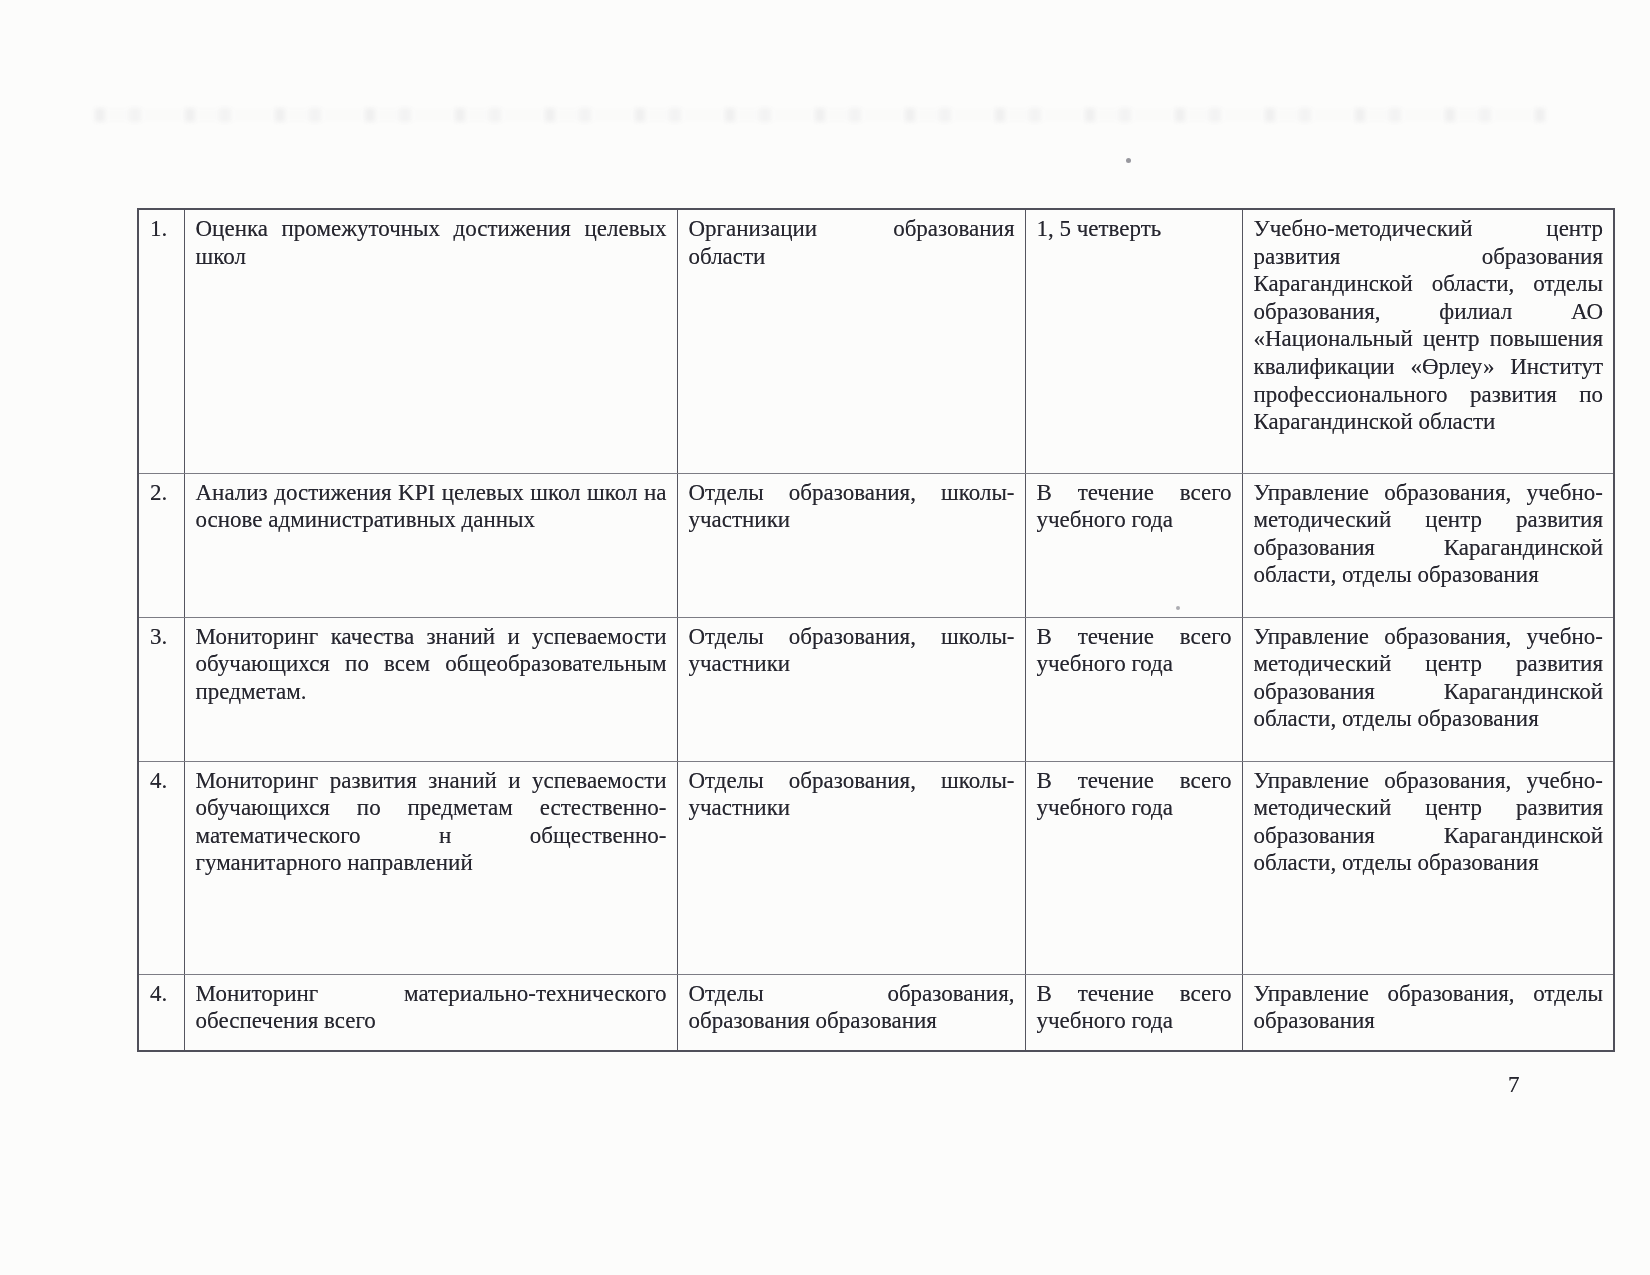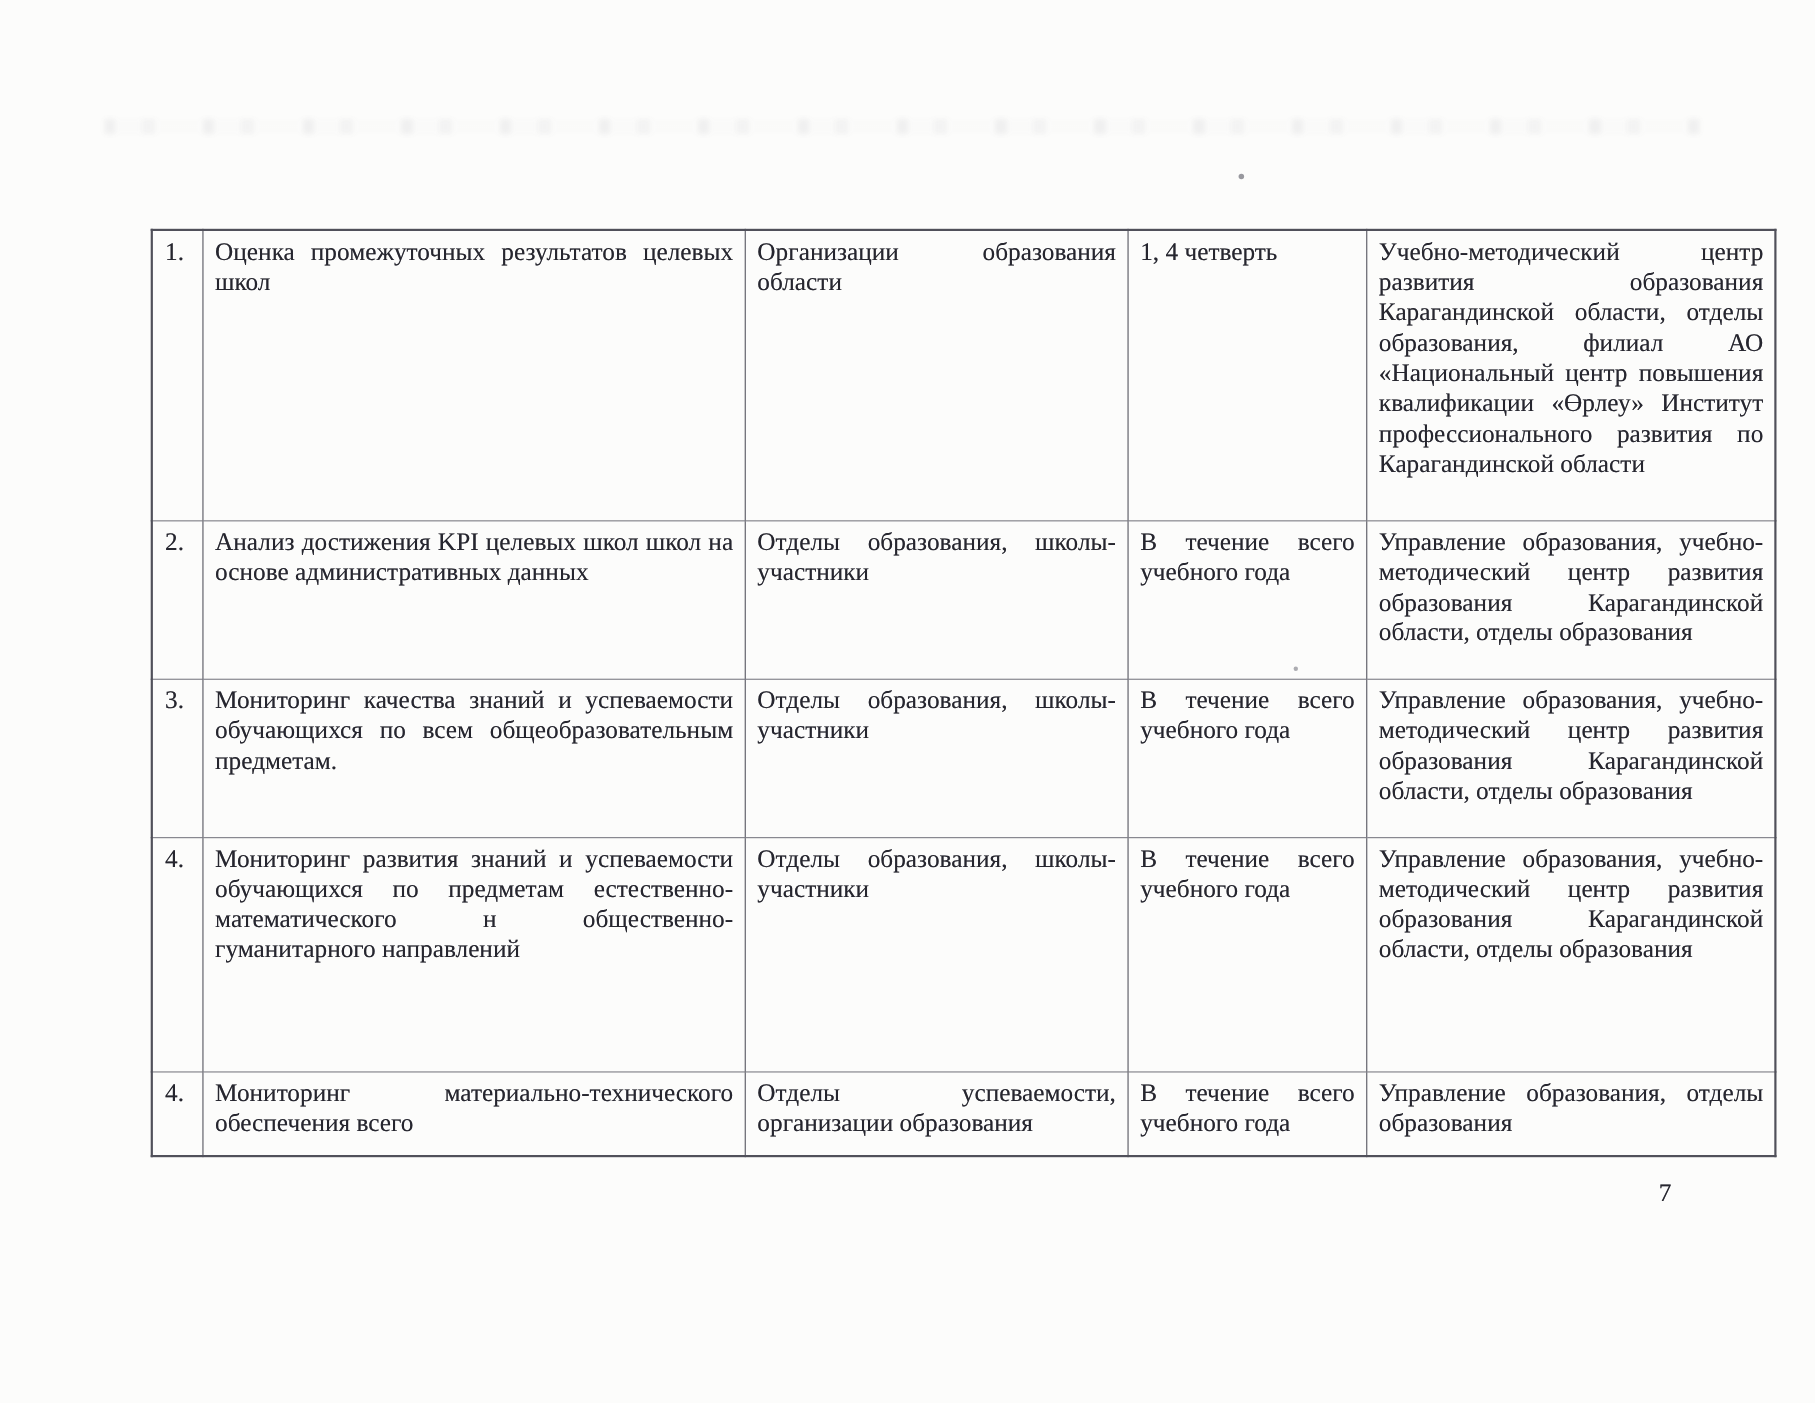--- a/index.html
+++ b/index.html
@@ -93,23 +93,23 @@
     <colgroup>
       <col style="width:46px">
       <col style="width:493px">
       <col style="width:348px">
       <col style="width:217px">
       <col style="width:372px">
     </colgroup>
     <tbody>
       <tr style="height:264px">
         <td class="c-num">1.</td>
-        <td>Оценка промежуточных результатов целевых школ</td>
+        <td>Оценка промежуточных достижения целевых школ</td>
         <td class="t-left">Организации образования области</td>
-        <td class="t-left">1, 4 четверть</td>
+        <td class="t-left">1, 5 четверть</td>
         <td>Учебно-методический центр развития образования Карагандинской области, отделы образования, филиал АО «Национальный центр повышения квалификации «Өрлеу» Институт профессионального развития по Карагандинской области</td>
       </tr>
       <tr style="height:144px">
         <td class="c-num">2.</td>
         <td>Анализ достижения KPI целевых школ школ на основе административных данных</td>
         <td class="t-left">Отделы образования, школы-участники</td>
         <td>В течение всего учебного года</td>
         <td>Управление образования, учебно-методический центр развития образования Карагандинской области, отделы образования</td>
       </tr>
       <tr style="height:144px">
@@ -122,21 +122,21 @@
       <tr style="height:213px">
         <td class="c-num">4.</td>
         <td>Мониторинг развития знаний и успеваемости обучающихся по предметам естественно-математического н общественно-гуманитарного направлений</td>
         <td>Отделы образования, школы-участники</td>
         <td>В течение всего учебного года</td>
         <td>Управление образования, учебно-методический центр развития образования Карагандинской области, отделы образования</td>
       </tr>
       <tr style="height:77px">
         <td class="c-num">4.</td>
         <td>Мониторинг материально-технического обеспечения всего</td>
-        <td>Отделы успеваемости, организации образования</td>
+        <td>Отделы образования, образования образования</td>
         <td>В течение всего учебного года</td>
         <td>Управление образования, отделы образования</td>
       </tr>
     </tbody>
   </table>
 
   <div class="page-number">7</div>
 
 </div>
 

